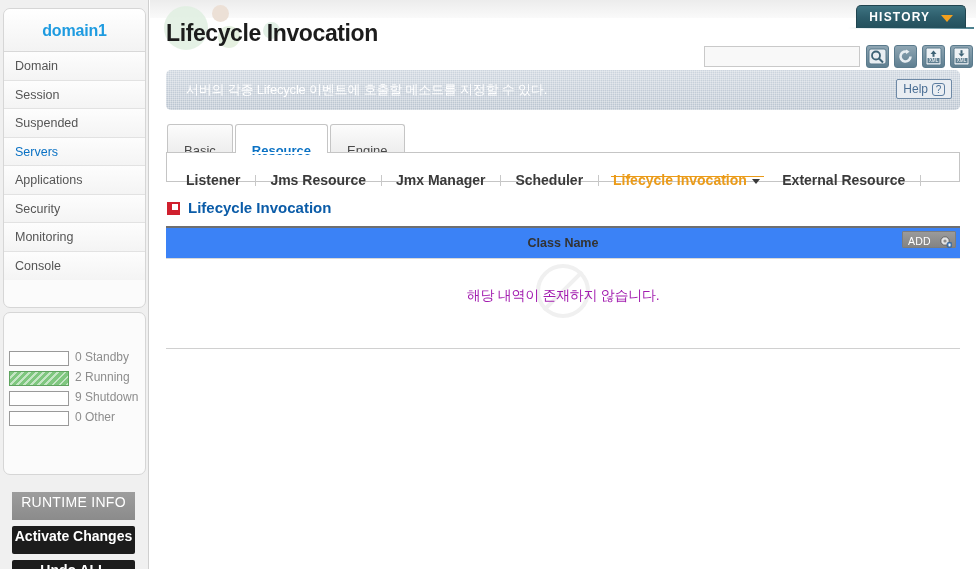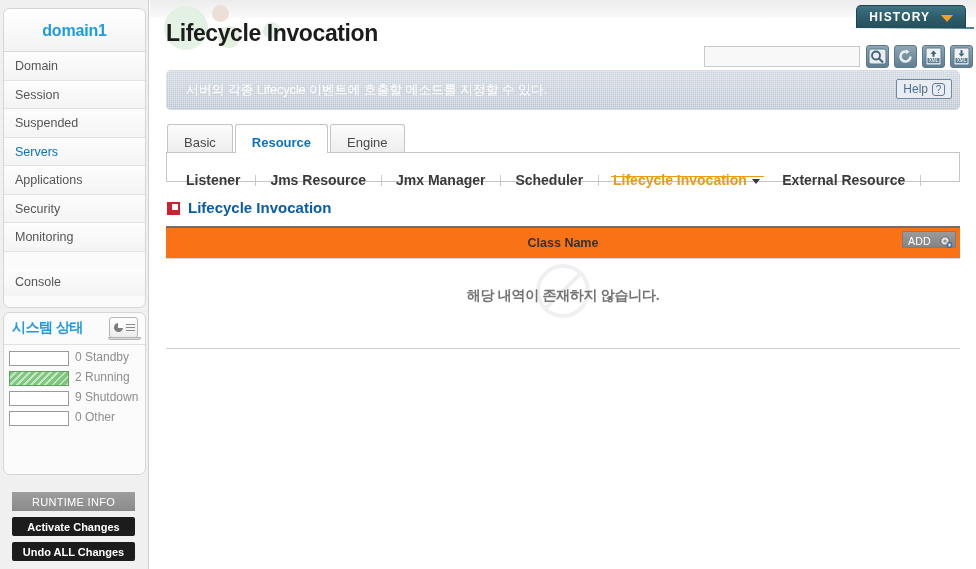--- a/index.html
+++ b/index.html
@@ -51,21 +51,21 @@
   .nav-item {
     height: 28.5px;
     line-height: 28.5px;
     padding-left: 11px;
     font-size: 12.5px;
     color: #555555;
     border-bottom: 1px solid #e2e2e2;
     background: linear-gradient(#fdfdfd, #f4f4f4);
     cursor: pointer;
   }
-  .nav-item:last-child { border-bottom: none; margin-top: 16px; }
+  .nav-item:last-child { border-bottom: none; }
   .nav-item.active { color: #0b72c4; font-weight: normal; }
 
   #status-card {
     top: 312px;
     height: 163px;
   }
   #status-head {
     position: relative;
     height: 32px;
     border-bottom: 1px solid #e0e0e0;
@@ -139,24 +139,24 @@
     white-space: nowrap;
   }
 
   #btn-stack {
     position: absolute;
     left: 12px; top: 492px;
     width: 123px;
   }
   .side-btn {
     width: 123px;
-    height: 19px;
+    height: 28px;
     line-height: 20px;
     text-align: center;
-    font-size: 11px;
+    font-size: 14px;
     margin-bottom: 6px;
     cursor: pointer;
   }
   .side-btn.grey {
     background: linear-gradient(#9d9d9d, #8b8b8b);
     color: #ffffff;
     letter-spacing: 0.3px;
   }
   .side-btn.dark {
     background: #1c1c1c;
@@ -311,21 +311,21 @@
   #tabs {
     position: absolute;
     left: 17px; top: 124px;
     height: 29px;
   }
   .tab {
     position: relative;
     float: left;
     height: 29px;
     line-height: 28px;
-    padding: 4px 16px;
+    padding: 12px 16px;
     font-size: 13px;
     color: #4a4a4a;
     background: linear-gradient(#fcfcfc, #ededed);
     border: 1px solid #c5c5c5;
     border-bottom: none;
     margin-right: 2px;
     border-radius: 3px 3px 0 0;
     cursor: pointer;
   }
   .tab.active {
@@ -422,21 +422,21 @@
     width: 794px; height: 2px;
     background: #6f6f6f;
   }
 
   
   #table-head {
     position: absolute;
     left: 16px; top: 228px;
     width: 794px; height: 31px;
     border-bottom: 1px solid #d8d8d8;
-    background: #f97316;
+    background: #3b82f6;
   }
   #col-class-name {
     position: absolute;
     left: 0; right: 0; top: 8px;
     text-align: center;
     font-size: 12.5px;
     font-weight: bold;
     color: #333333;
   }
   #add-btn {
@@ -483,22 +483,22 @@
     margin-left: -27px; margin-top: -2px;
     width: 54px; height: 4px;
     background: #f0f0f0;
     transform: rotate(-45deg);
   }
   #empty-text {
     position: absolute;
     left: 0; right: 0; top: 28px;
     text-align: center;
     font-size: 14px;
-    font-weight: bold;
-    color: #737373;
+    font-weight: normal;
+    color: #a21caf;
     letter-spacing: -0.3px;
   }
 </style>
 </head>
 <body>
 
 <div id="app">
 
   <div id="sidebar">
 
@@ -508,30 +508,20 @@
       <div class="nav-item">Session</div>
       <div class="nav-item">Suspended</div>
       <div class="nav-item active">Servers</div>
       <div class="nav-item">Applications</div>
       <div class="nav-item">Security</div>
       <div class="nav-item">Monitoring</div>
       <div class="nav-item">Console</div>
     </div>
 
     <div class="side-card" id="status-card">
-      <div id="status-head">
-        <div id="status-title">시스템 상태</div>
-        <div id="status-icon">
-          <div class="pie"></div>
-          <div class="ln l1"></div>
-          <div class="ln l2"></div>
-          <div class="ln l3"></div>
-          <div class="base"></div>
-        </div>
-      </div>
 
       <div style="position:absolute; left:0; top:36px; right:0;">
         <div class="status-row">
           <div class="status-bar"></div>
           <div class="status-label">0 Standby</div>
         </div>
         <div class="status-row">
           <div class="status-bar filled"></div>
           <div class="status-label">2 Running</div>
         </div>

